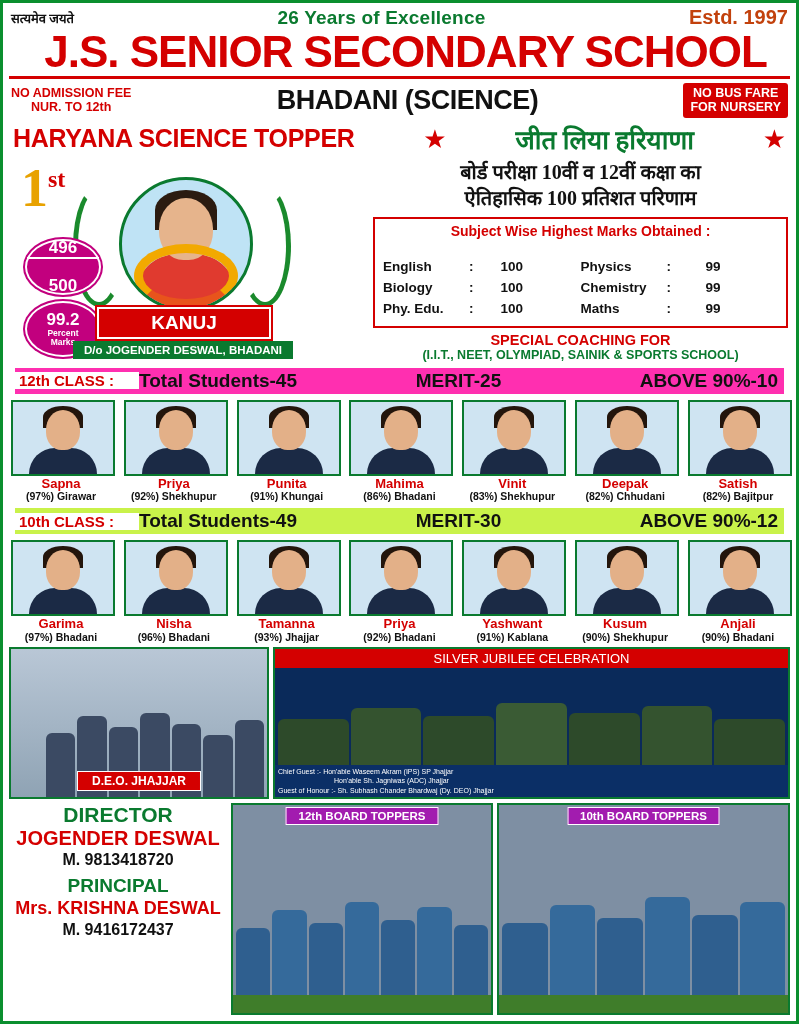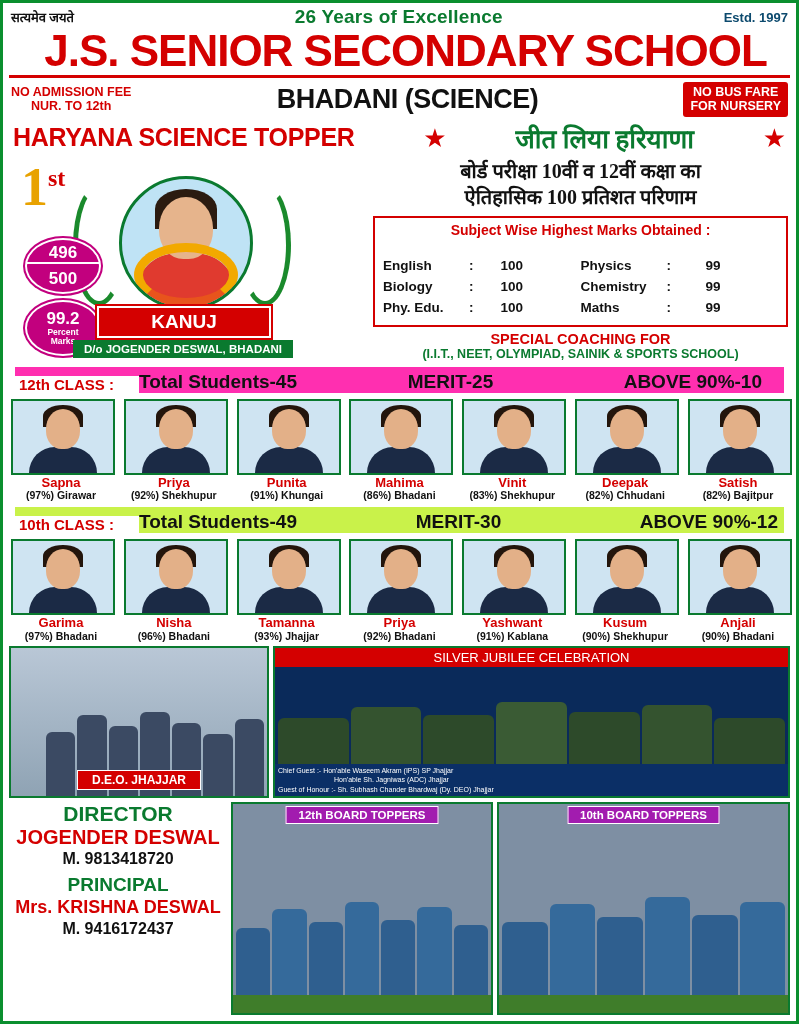--- a/index.html
+++ b/index.html
@@ -18,21 +18,21 @@
     position:relative;
     display:flex;flex-direction:column;
   }
   
   .topstrip{
     display:flex;align-items:center;justify-content:space-between;
     padding:3px 8px 0 8px;
   }
   .sanskrit{font-family:"Liberation Serif",serif;font-size:13px;font-weight:bold;color:#111;}
   .years{color:#0a7a2f;font-size:19px;font-weight:bold;letter-spacing:.2px;}
-  .estd{color:#0c4a6e;font-size:13px;font-weight:bold;}
+  .estd{color:#c2410c;font-size:20px;font-weight:bold;}
   .schoolname{
     text-align:center;color:#d40000;font-size:44px;font-weight:bold;
     line-height:1;margin:1px 0 2px 12px;letter-spacing:-1px;
     font-family:"Liberation Sans", sans-serif;
   }
   .redrule{height:3px;background:#d40000;margin:0 6px;}
   
   .line2{
     display:flex;align-items:center;justify-content:space-between;
     padding:4px 8px 2px 8px;
@@ -87,21 +87,21 @@
   .leafL{left:62px;border-right-color:transparent;border-top-color:transparent;}
   .leafR{left:228px;border-left-color:transparent;border-top-color:transparent;}
   .badge{
     position:absolute;left:14px;width:72px;height:52px;border-radius:50%;
     background:#c2007e;color:#fff;text-align:center;display:flex;flex-direction:column;
     justify-content:center;border:2px solid #fff;box-shadow:0 0 0 2px #c2007e;
   }
   .badge.b1{top:80px;}
   .badge.b2{top:142px;}
   .badge .big{font-size:17px;font-weight:bold;line-height:1.05;}
-  .badge .den{font-size:17px;font-weight:bold;border-top:2px solid #fff;line-height:1.05;display:inline-block;padding-top:6px;}
+  .badge .den{font-size:17px;font-weight:bold;border-top:2px solid #fff;line-height:1.05;display:inline-block;padding-top:18px;}
   .badge .small{font-size:8.5px;font-weight:bold;line-height:1.05;}
   .ribbon{
     position:absolute;left:86px;top:148px;width:170px;height:28px;background:#d40000;
     color:#fff;font-size:19px;font-weight:bold;text-align:center;line-height:28px;
     border:2px solid #fff;box-shadow:0 0 0 2px #d40000;
   }
   .dofline{
     position:absolute;left:62px;top:182px;width:220px;text-align:center;
     background:#0a7a2f;color:#fff;font-size:11.5px;font-weight:bold;padding:3px 0;
   }
@@ -118,21 +118,21 @@
   .marksCol{flex:1;}
   .markRow{display:flex;font-size:13.5px;font-weight:bold;color:#111;line-height:1.55;}
   .markRow .sub{width:86px;}
   .markRow .colon{width:14px;}
   .markRow .val{width:40px;text-align:right;}
   .coaching{text-align:center;margin-top:4px;}
   .coachingT{color:#d40000;font-size:14.5px;font-weight:bold;}
   .coachingS{color:#0a7a2f;font-size:12.5px;font-weight:bold;}
   
   .classbar{
-    display:flex;align-items:flex-end;margin:4px 6px 2px 6px;height:26px;
+    display:flex;align-items:center;margin:4px 6px 2px 6px;height:26px;
   }
   .classbar .cls{color:#d40000;font-size:15px;font-weight:bold;width:120px;}
   .classbar .mid{flex:1;text-align:left;font-size:19px;font-weight:bold;}
   .classbar .m2{flex:1;text-align:center;font-size:19px;font-weight:bold;}
   .classbar .m3{flex:1;text-align:right;font-size:19px;font-weight:bold;}
   .bar12{background:#ff2fb0;}
   .bar12 .mid,.bar12 .m2,.bar12 .m3{color:#111;}
   .bar10{background:#c9f24a;}
   .bar10 .mid,.bar10 .m2,.bar10 .m3{color:#111;}
   .barwrap{display:flex;align-items:center;padding:2px 6px;}
@@ -297,21 +297,21 @@
         <div class="coachingS">(I.I.T., NEET, OLYMPIAD, SAINIK &amp; SPORTS SCHOOL)</div>
       </div>
     </div>
   </div>
 
   <div class="barwrap">
     <div class="classbar bar12" style="flex:1;">
       <div class="cls" style="background:#fff;padding-left:4px;">12th CLASS :</div>
       <div class="mid">Total Students-45</div>
       <div class="m2">MERIT-25</div>
-      <div class="m3" style="padding-right:22px;">ABOVE 90%-10</div>
+      <div class="m3" style="padding-right:6px;">ABOVE 90%-10</div>
     </div>
   </div>
 
   <div class="students">
     <div class="stu">
       <div class="stuPhoto">
           <div class="b"></div>
           <div class="hr"></div>
           <div class="h"></div>
         </div>

